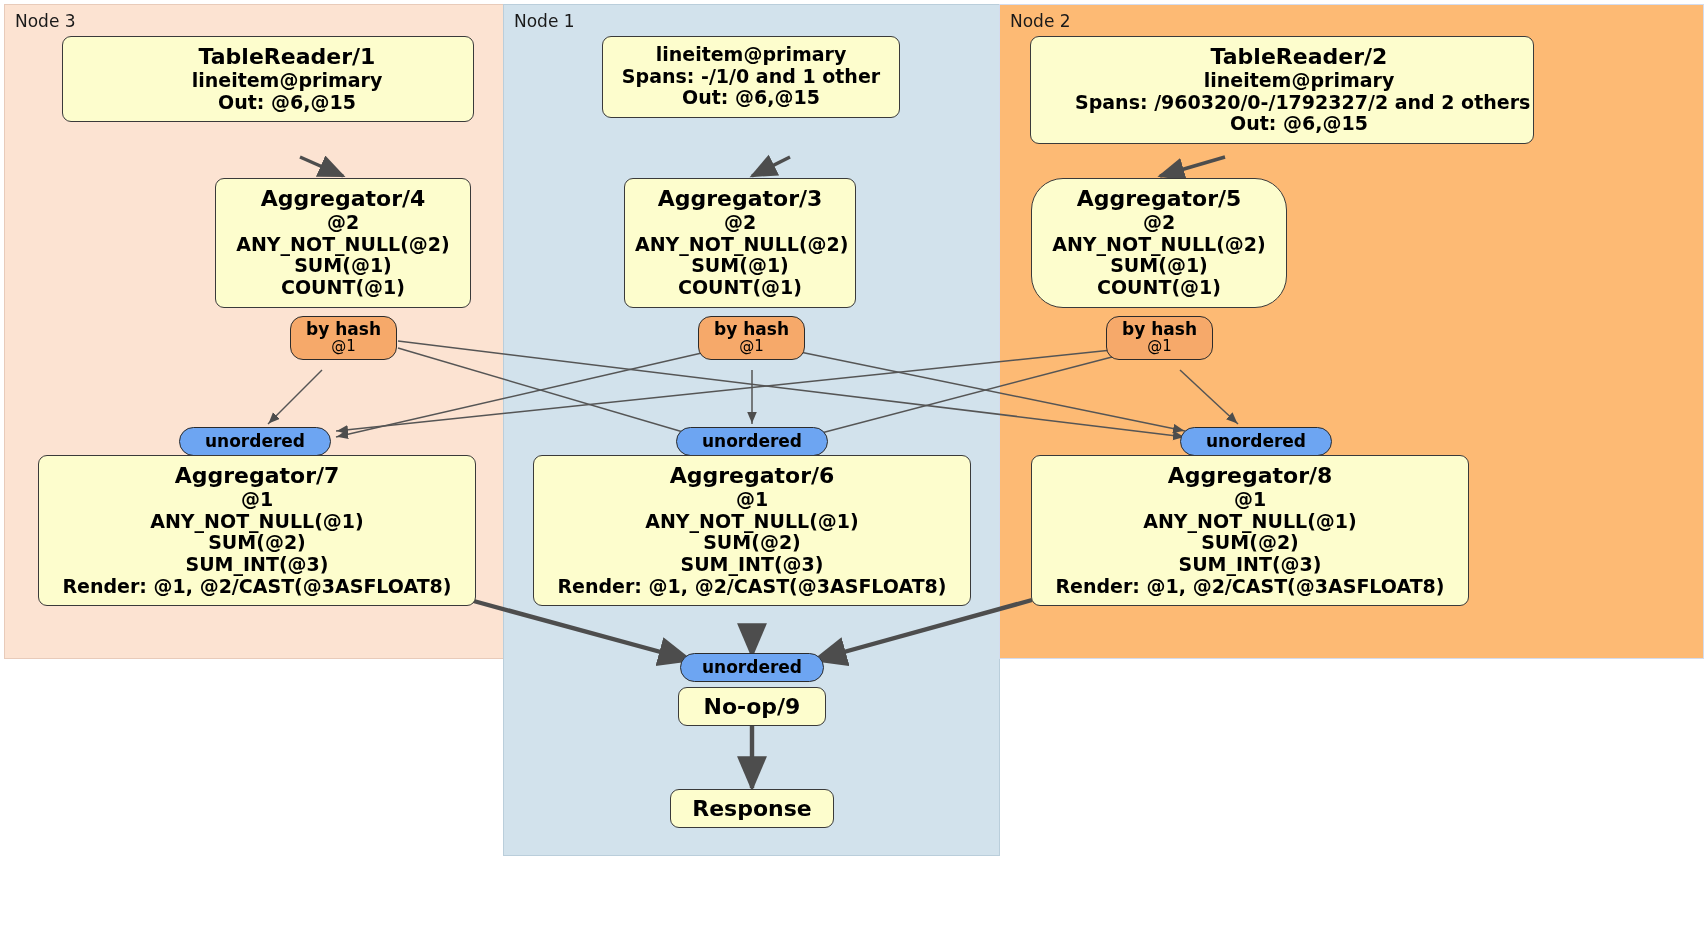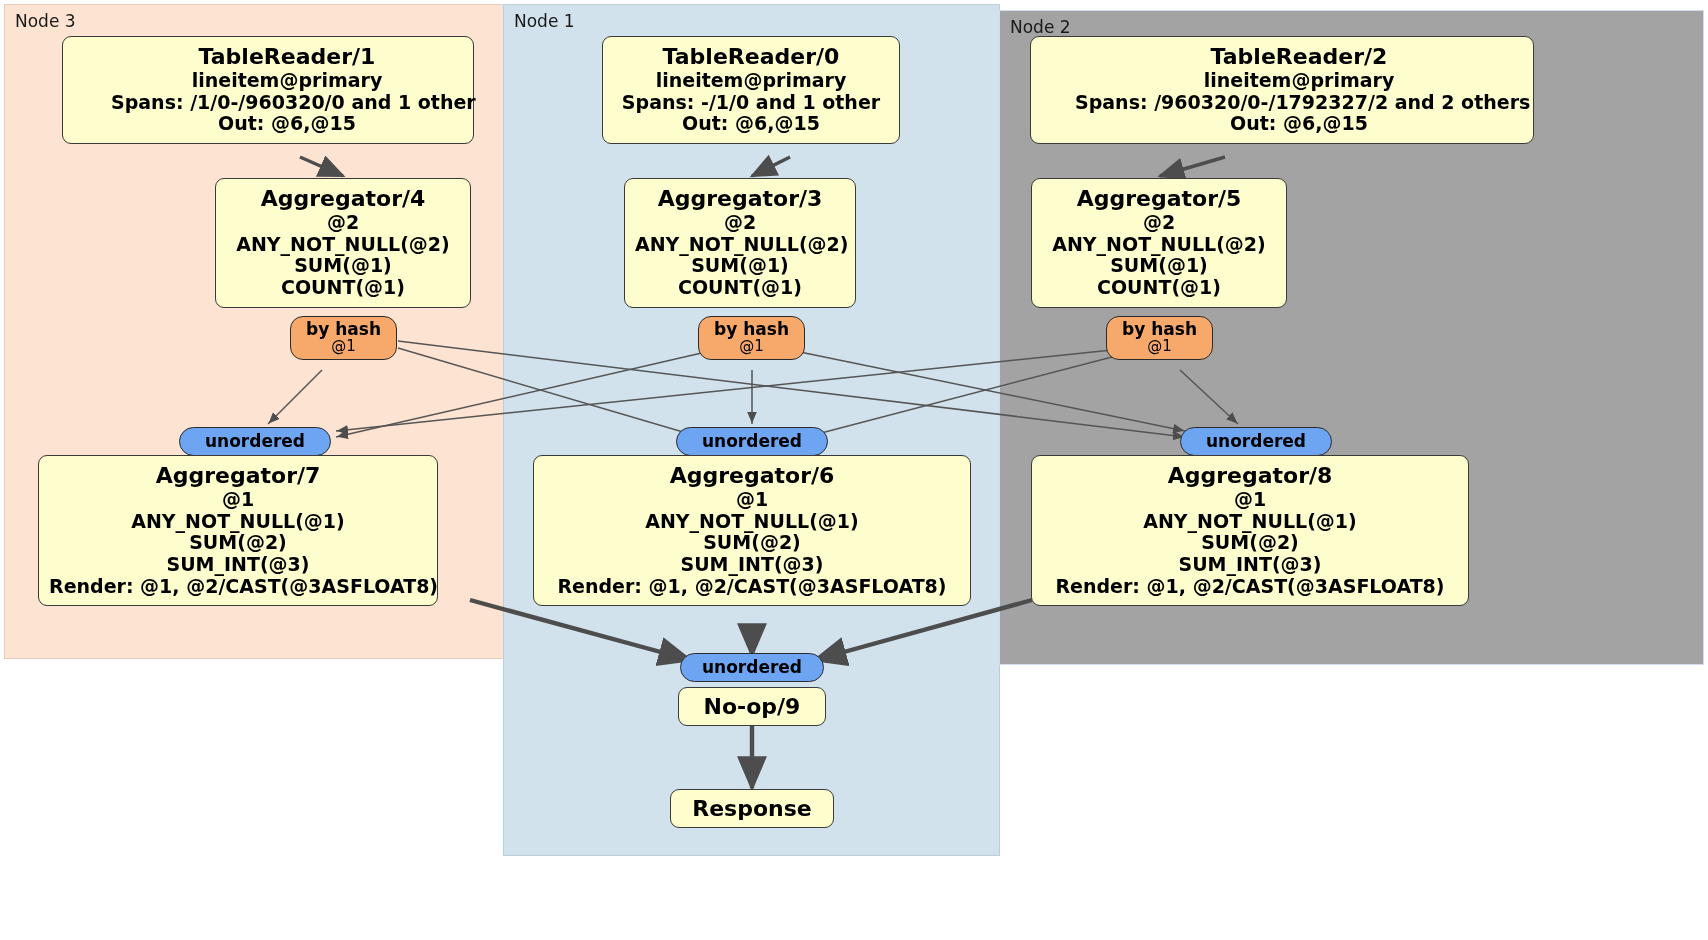--- a/index.html
+++ b/index.html
@@ -22,21 +22,21 @@
   .node-panel-label{
     position:absolute;
     left:10px;top:6px;
     font-size:17px;
     color:#1a1a1a;
     font-family:"DejaVu Sans","Liberation Sans",sans-serif;
     white-space:nowrap;
   }
   #panel-node3{left:4px;top:4px;width:500px;height:655px;background:#fce3d2;border-color:#e8cbba;}
   #panel-node1{left:503px;top:4px;width:497px;height:852px;background:#d2e2ec;border-color:#bacedb;}
-  #panel-node2{left:999px;top:4px;width:705px;height:655px;background:#a3a3a3;border-color:#d3dcee;margin-top:6px;}
+  #panel-node2{left:999px;top:4px;width:705px;height:655px;background:#fdba74;border-color:#d3dcee;}
 
   
   #edges{position:absolute;left:0;top:0;width:1708px;height:940px;pointer-events:none;}
 
   
   .proc-box{
     position:absolute;
     box-sizing:border-box;
     background:#fdfdcd;
     border:1.6px solid #3a3a3a;
@@ -124,52 +124,50 @@
     <path d="M470,600 L690,660" stroke="#4d4d4d" stroke-width="4.4" fill="none" marker-end="url(#ah)"></path>
     <path d="M752,628 L752,655" stroke="#4d4d4d" stroke-width="4.4" fill="none" marker-end="url(#ah)"></path>
     <path d="M1032,600 L815,660" stroke="#4d4d4d" stroke-width="4.4" fill="none" marker-end="url(#ah)"></path>
 
     <path d="M752,722 L752,788" stroke="#4d4d4d" stroke-width="4.4" fill="none" marker-end="url(#ah)"></path>
   </svg>
 
   <div class="proc-box" style="left:62px;top:36px;width:412px;padding-left:48px;">
     <span class="proc-title">TableReader/1</span>
     <span class="proc-line">lineitem@primary</span>
-    <span class="proc-line">Spans: /1/0-/960320/0 and 1 other</span>
     <span class="proc-line">Out: @6,@15</span>
   </div>
 
   <div class="proc-box" style="left:215px;top:178px;width:256px;">
     <span class="proc-title">Aggregator/4</span>
     <span class="proc-line">@2</span>
     <span class="proc-line">ANY_NOT_NULL(@2)</span>
     <span class="proc-line">SUM(@1)</span>
     <span class="proc-line">COUNT(@1)</span>
   </div>
 
   <div class="pill router" style="left:290px;top:316px;width:107px;">
     <span class="pill-title">by hash</span>
     <span class="pill-sub">@1</span>
   </div>
 
   <div class="pill sync" style="left:179px;top:427px;width:152px;padding-top:4px;padding-bottom:5px;">
     <span class="pill-title">unordered</span>
   </div>
 
-  <div class="proc-box" style="left:38px;top:455px;width:400px;">
+  <div class="proc-box" style="left:38px;top:455px;width:438px;">
     <span class="proc-title">Aggregator/7</span>
     <span class="proc-line">@1</span>
     <span class="proc-line">ANY_NOT_NULL(@1)</span>
     <span class="proc-line">SUM(@2)</span>
     <span class="proc-line">SUM_INT(@3)</span>
     <span class="proc-line">Render: @1, @2/CAST(@3ASFLOAT8)</span>
   </div>
 
   <div class="proc-box" style="left:602px;top:36px;width:298px;">
-    <span class="proc-title">TableReader/0</span>
     <span class="proc-line">lineitem@primary</span>
     <span class="proc-line">Spans: -/1/0 and 1 other</span>
     <span class="proc-line">Out: @6,@15</span>
   </div>
 
   <div class="proc-box" style="left:624px;top:178px;width:232px;">
     <span class="proc-title">Aggregator/3</span>
     <span class="proc-line">@2</span>
     <span class="proc-line">ANY_NOT_NULL(@2)</span>
     <span class="proc-line">SUM(@1)</span>
@@ -206,21 +204,21 @@
     <span class="proc-title">Response</span>
   </div>
 
   <div class="proc-box" style="left:1030px;top:36px;width:504px;padding-left:44px;">
     <span class="proc-title">TableReader/2</span>
     <span class="proc-line">lineitem@primary</span>
     <span class="proc-line">Spans: /960320/0-/1792327/2 and 2 others</span>
     <span class="proc-line">Out: @6,@15</span>
   </div>
 
-  <div class="proc-box" style="left:1031px;top:178px;width:256px;">
+  <div class="proc-box" style="left:1031px;top:178px;width:256px;border-radius:32px;">
     <span class="proc-title">Aggregator/5</span>
     <span class="proc-line">@2</span>
     <span class="proc-line">ANY_NOT_NULL(@2)</span>
     <span class="proc-line">SUM(@1)</span>
     <span class="proc-line">COUNT(@1)</span>
   </div>
 
   <div class="pill router" style="left:1106px;top:316px;width:107px;">
     <span class="pill-title">by hash</span>
     <span class="pill-sub">@1</span>

